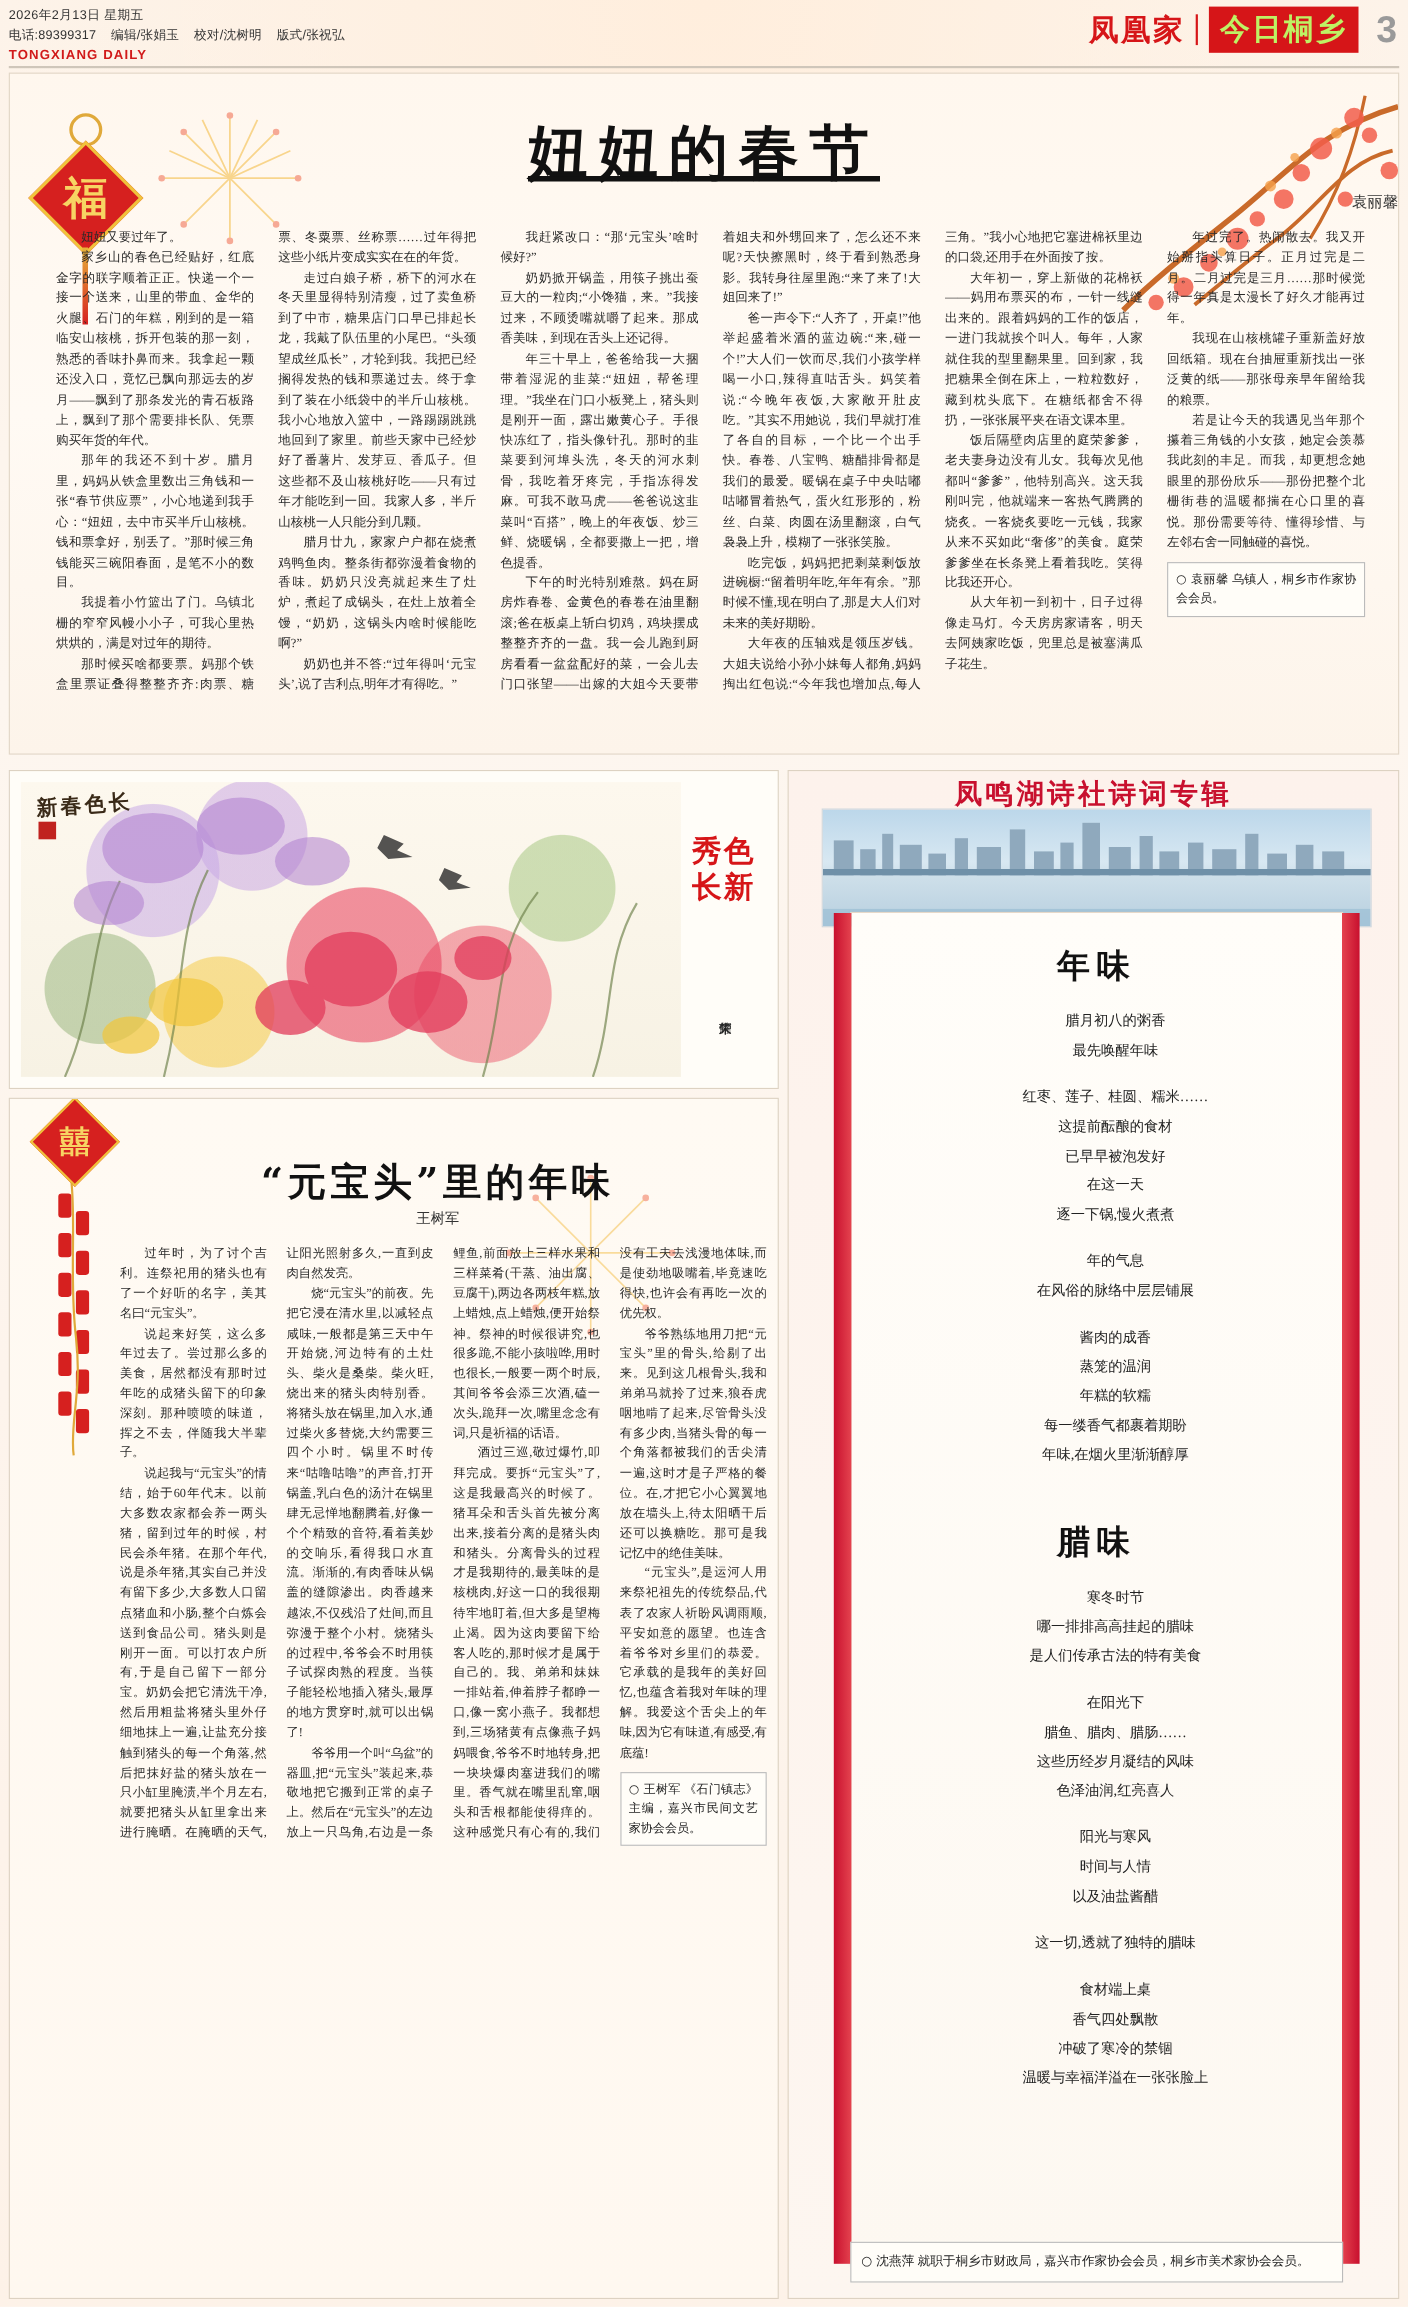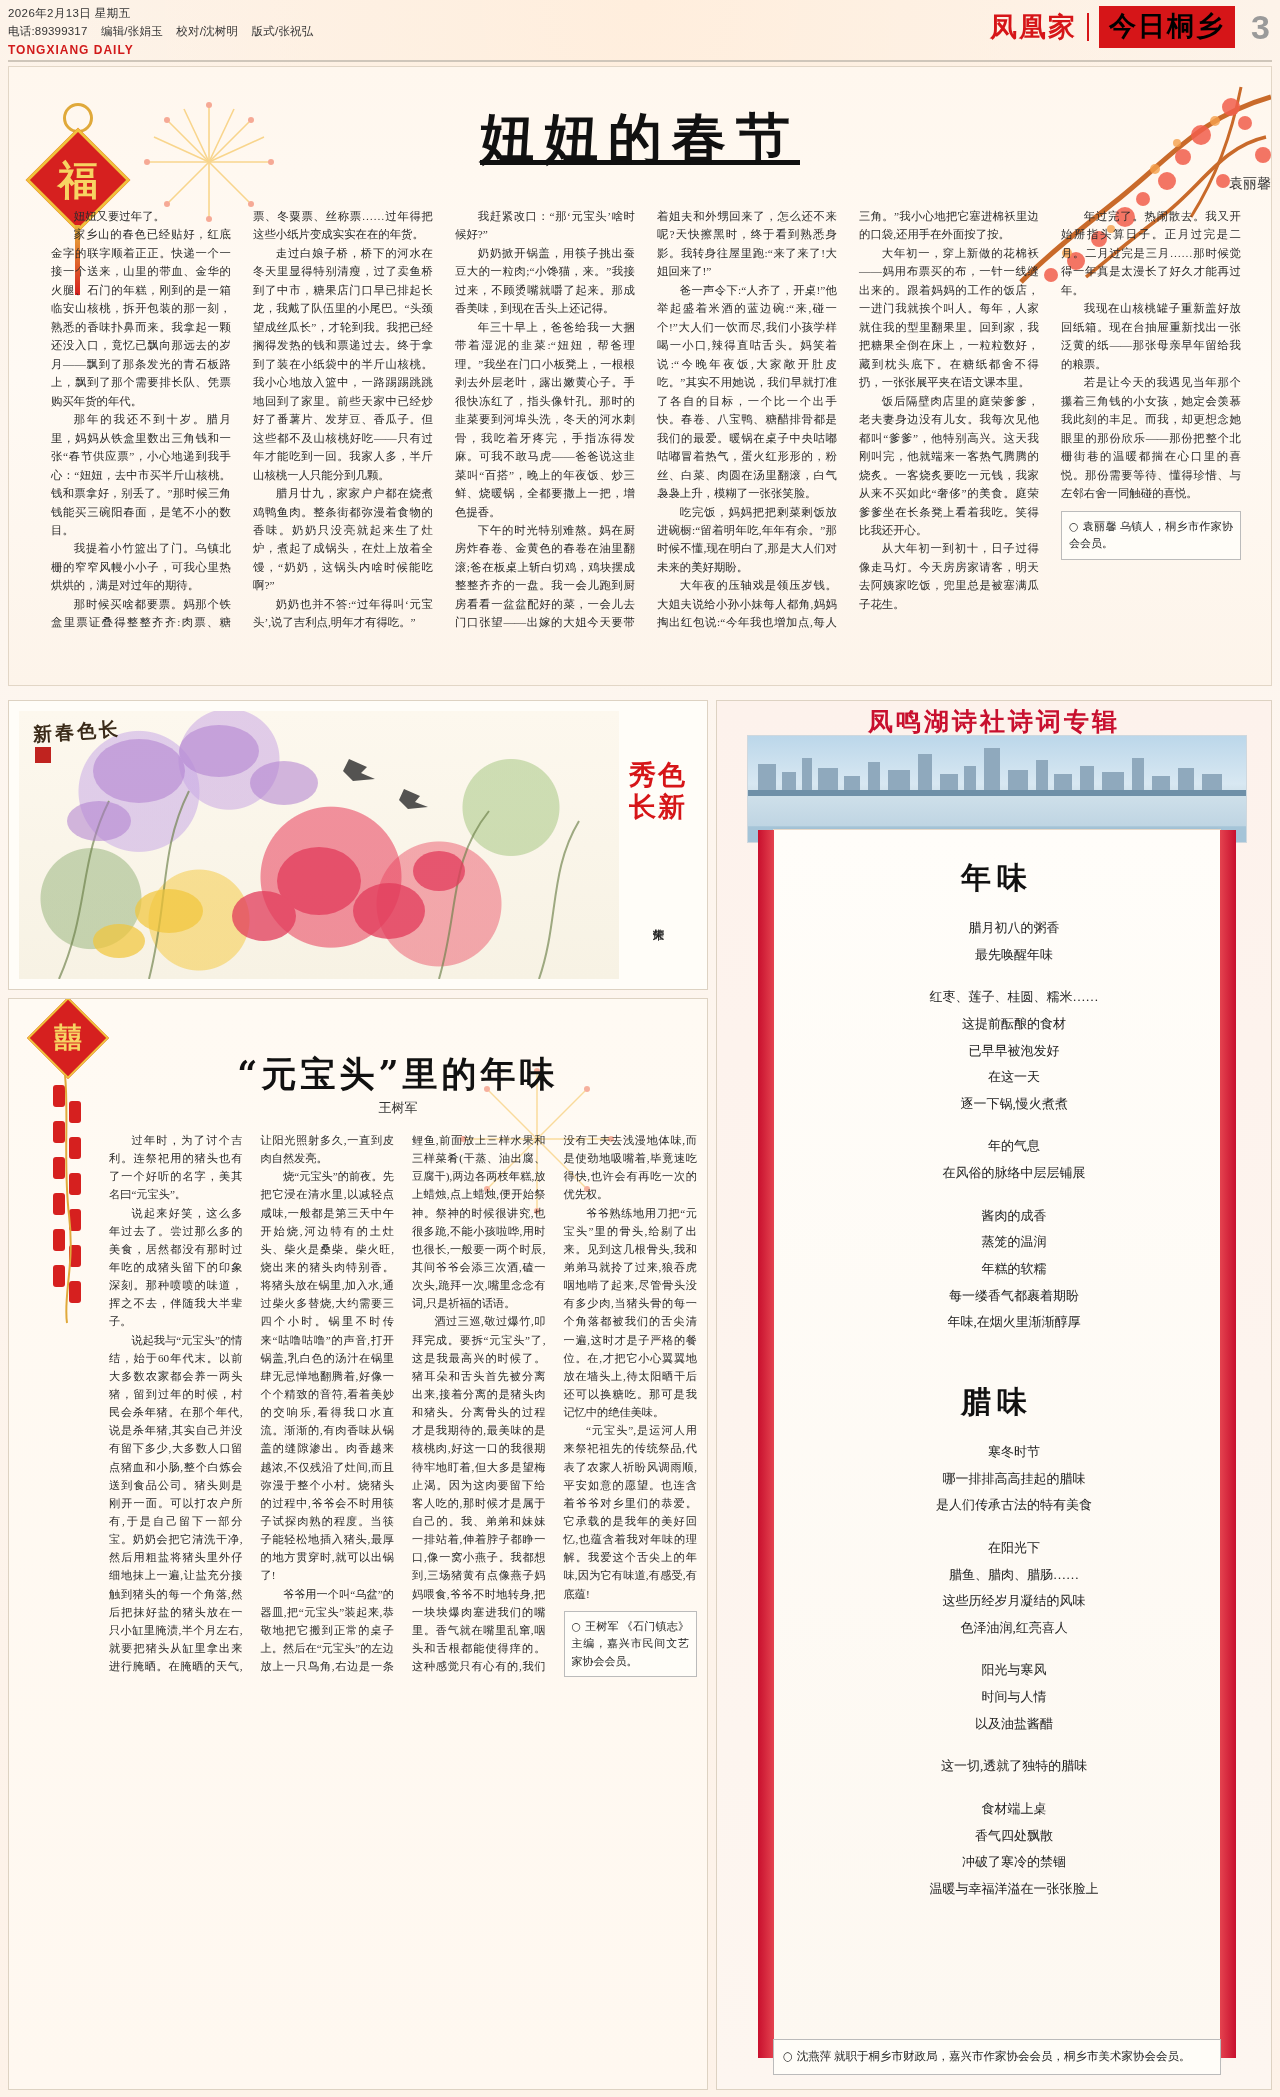--- a/index.html
+++ b/index.html
@@ -45,21 +45,21 @@
     position:absolute; right:10px; top:6px;
     display:flex; align-items:center; gap:10px;
   }
   .brand1 {
     font-size:27px; font-weight:bold; color:#d61518;
     font-family:"DejaVu Serif", serif;
     letter-spacing:2px;
   }
   .brand-div { width:2px; height:28px; background:#d61518; }
   .brand2 {
-    font-size:27px; font-weight:bold; color:#000000;
+    font-size:27px; font-weight:bold; color:#bef264;
     background:#d61518; padding:2px 10px 4px 10px;
     letter-spacing:2px;
     font-family:"DejaVu Serif", serif;
   }
   .pagenum {
     font-size:34px; color:#9a9a9a; font-weight:bold;
     font-family:"Liberation Sans", sans-serif;
     margin-left:6px;
   }
   .mast-rule {
@@ -374,21 +374,21 @@
       <p>妞妞又要过年了。</p>
       <p>家乡山的春色已经贴好，红底金字的联字顺着正正。快递一个一接一个送来，山里的带血、金华的火腿、石门的年糕，刚到的是一箱临安山核桃，拆开包装的那一刻，熟悉的香味扑鼻而来。我拿起一颗还没入口，竟忆已飘向那远去的岁月——飘到了那条发光的青石板路上，飘到了那个需要排长队、凭票购买年货的年代。</p>
       <p>那年的我还不到十岁。腊月里，妈妈从铁盒里数出三角钱和一张“春节供应票”，小心地递到我手心：“妞妞，去中市买半斤山核桃。钱和票拿好，别丢了。”那时候三角钱能买三碗阳春面，是笔不小的数目。</p>
       <p>我提着小竹篮出了门。乌镇北栅的窄窄风幔小小子，可我心里热烘烘的，满是对过年的期待。</p>
       <p>那时候买啥都要票。妈那个铁盒里票证叠得整整齐齐:肉票、糖票、冬粟票、丝称票……过年得把这些小纸片变成实实在在的年货。</p>
       <p>走过白娘子桥，桥下的河水在冬天里显得特别清瘦，过了卖鱼桥到了中市，糖果店门口早已排起长龙，我戴了队伍里的小尾巴。“头颈望成丝瓜长”，才轮到我。我把已经搁得发热的钱和票递过去。终于拿到了装在小纸袋中的半斤山核桃。我小心地放入篮中，一路踢踢跳跳地回到了家里。前些天家中已经炒好了番薯片、发芽豆、香瓜子。但这些都不及山核桃好吃——只有过年才能吃到一回。我家人多，半斤山核桃一人只能分到几颗。</p>
       <p>腊月廿九，家家户户都在烧煮鸡鸭鱼肉。整条街都弥漫着食物的香味。奶奶只没亮就起来生了灶炉，煮起了成锅头，在灶上放着全馒，“奶奶，这锅头内啥时候能吃啊?”</p>
       <p>奶奶也并不答:“过年得叫‘元宝头’,说了吉利点,明年才有得吃。”</p>
       <p>我赶紧改口：“那‘元宝头’啥时候好?”</p>
       <p>奶奶掀开锅盖，用筷子挑出蚕豆大的一粒肉;“小馋猫，来。”我接过来，不顾烫嘴就嚼了起来。那成香美味，到现在舌头上还记得。</p>
-      <p>年三十早上，爸爸给我一大捆带着湿泥的韭菜:“妞妞，帮爸理理。”我坐在门口小板凳上，一根根剥去外层老叶，露出嫩黄心子。手很快冻红了，指头像针孔。那时的韭菜要到河埠头洗，冬天的河水刺骨，我吃着牙疼完，手指冻得发麻。可我不敢马虎——爸爸说这韭菜叫“百搭”，晚上的年夜饭、炒三鲜、烧暖锅，全都要撒上一把，增色提香。</p>
+      <p>年三十早上，爸爸给我一大捆带着湿泥的韭菜:“妞妞，帮爸理理。”我坐在门口小板凳上，猪头则是刚开一面，露出嫩黄心子。手很快冻红了，指头像针孔。那时的韭菜要到河埠头洗，冬天的河水刺骨，我吃着牙疼完，手指冻得发麻。可我不敢马虎——爸爸说这韭菜叫“百搭”，晚上的年夜饭、炒三鲜、烧暖锅，全都要撒上一把，增色提香。</p>
       <p>下午的时光特别难熬。妈在厨房炸春卷、金黄色的春卷在油里翻滚;爸在板桌上斩白切鸡，鸡块摆成整整齐齐的一盘。我一会儿跑到厨房看看一盆盆配好的菜，一会儿去门口张望——出嫁的大姐今天要带着姐夫和外甥回来了，怎么还不来呢?天快擦黑时，终于看到熟悉身影。我转身往屋里跑:“来了来了!大姐回来了!”</p>
       <p>爸一声令下:“人齐了，开桌!”他举起盛着米酒的蓝边碗:“来,碰一个!”大人们一饮而尽,我们小孩学样喝一小口,辣得直咕舌头。妈笑着说:“今晚年夜饭,大家敞开肚皮吃。”其实不用她说，我们早就打准了各自的目标，一个比一个出手快。春卷、八宝鸭、糖醋排骨都是我们的最爱。暖锅在桌子中央咕嘟咕嘟冒着热气，蛋火红形形的，粉丝、白菜、肉圆在汤里翻滚，白气袅袅上升，模糊了一张张笑脸。</p>
       <p>吃完饭，妈妈把把剩菜剩饭放进碗橱:“留着明年吃,年年有余。”那时候不懂,现在明白了,那是大人们对未来的美好期盼。</p>
       <p>大年夜的压轴戏是领压岁钱。大姐夫说给小孙小妹每人都角,妈妈掏出红包说:“今年我也增加点,每人三角。”我小心地把它塞进棉袄里边的口袋,还用手在外面按了按。</p>
       <p>大年初一，穿上新做的花棉袄——妈用布票买的布，一针一线缝出来的。跟着妈妈的工作的饭店，一进门我就挨个叫人。每年，人家就住我的型里翻果里。回到家，我把糖果全倒在床上，一粒粒数好，藏到枕头底下。在糖纸都舍不得扔，一张张展平夹在语文课本里。</p>
       <p>饭后隔壁肉店里的庭荣爹爹，老夫妻身边没有儿女。我每次见他都叫“爹爹”，他特别高兴。这天我刚叫完，他就端来一客热气腾腾的烧炙。一客烧炙要吃一元钱，我家从来不买如此“奢侈”的美食。庭荣爹爹坐在长条凳上看着我吃。笑得比我还开心。</p>
       <p>从大年初一到初十，日子过得像走马灯。今天房房家请客，明天去阿姨家吃饭，兜里总是被塞满瓜子花生。</p>
       <p>年过完了。热闹散去。我又开始掰指头算日子。正月过完是二月。二月过完是三月……那时候觉得一年真是太漫长了好久才能再过年。</p>
       <p>我现在山核桃罐子重新盖好放回纸箱。现在台抽屉重新找出一张泛黄的纸——那张母亲早年留给我的粮票。</p>
       <p>若是让今天的我遇见当年那个攥着三角钱的小女孩，她定会羡慕我此刻的丰足。而我，却更想念她眼里的那份欣乐——那份把整个北栅街巷的温暖都揣在心口里的喜悦。那份需要等待、懂得珍惜、与左邻右舍一同触碰的喜悦。</p>

